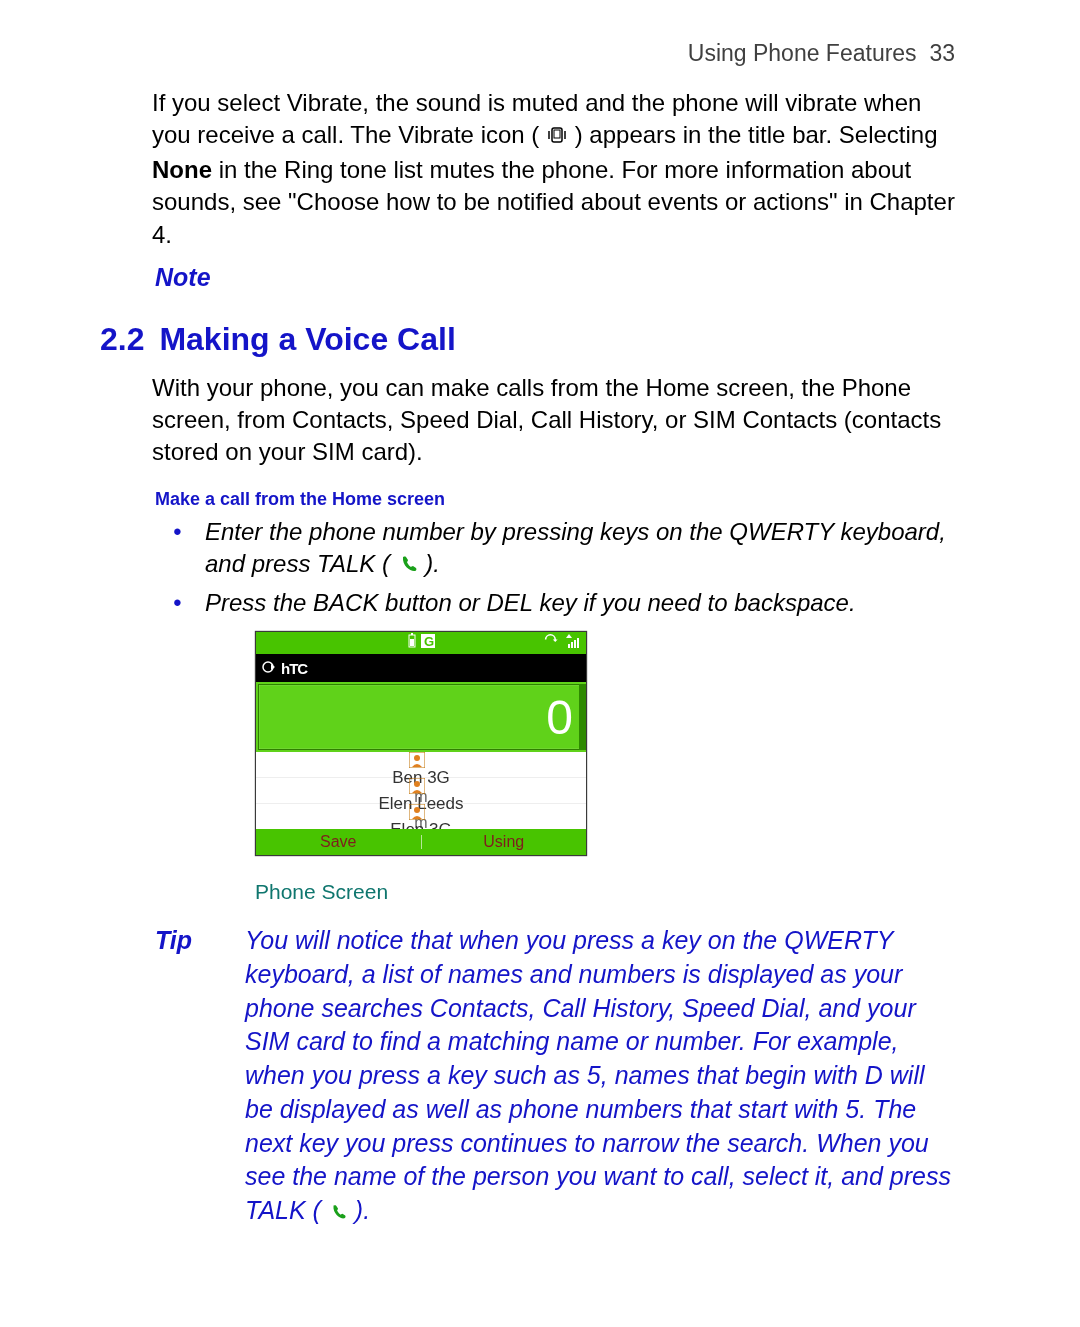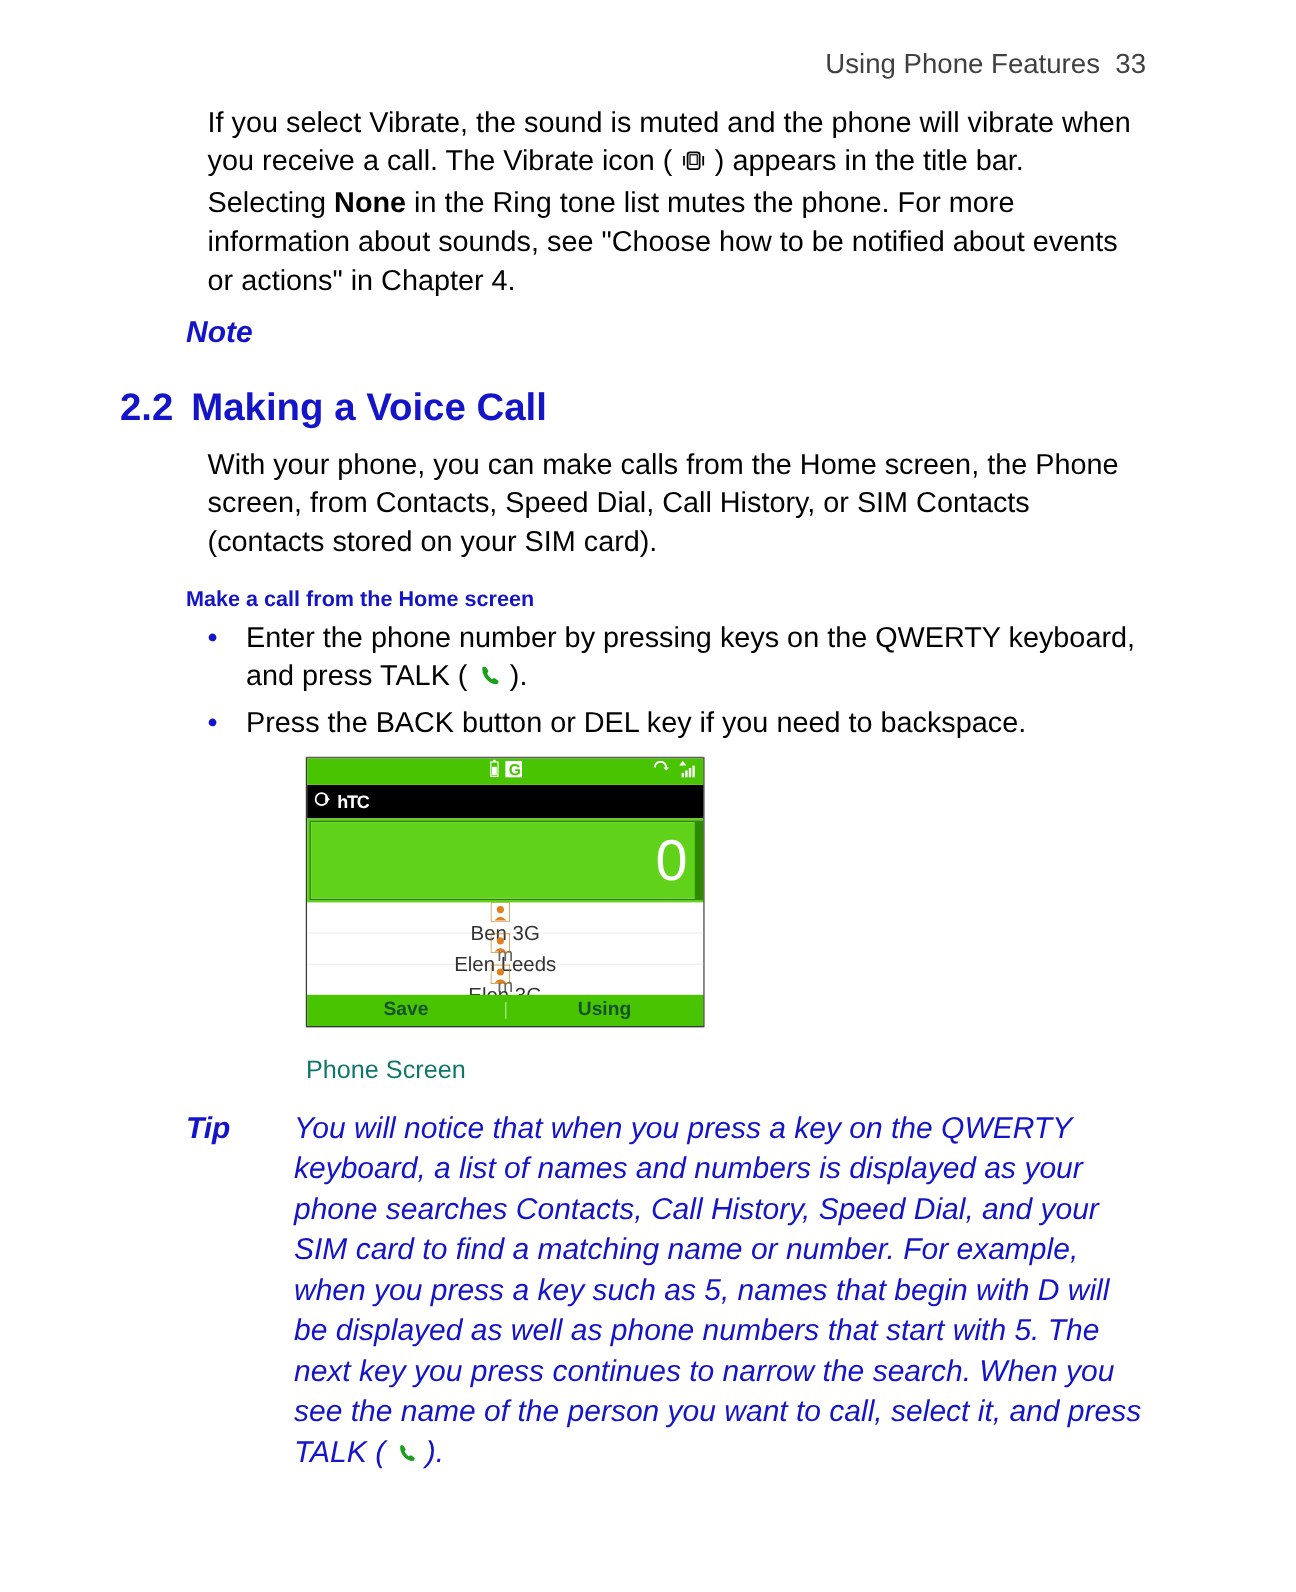--- a/index.html
+++ b/index.html
@@ -16,21 +16,21 @@
   .page-header {
     text-align: right;
     font-size: 23px;
     color: #404040;
     margin: 0 0 20px 0;
   }
   .body-text {
     font-size: 24px;
     line-height: 1.35;
     color: #000;
-    margin: 0 0 10px 73px;
+    margin: 0 0 10px 52px;
   }
   .body-text b { font-weight: 700; }
   .note-row, .tip-row {
     display: flex;
     margin: 6px 0 20px 55px;
     font-size: 25px;
     line-height: 1.35;
     color: #1414c8;
     font-style: italic;
   }
@@ -56,20 +56,21 @@
   ul.bullets {
     list-style: none;
     margin: 0 0 10px 55px;
     padding: 0;
   }
   ul.bullets li {
     position: relative;
     font-size: 24px;
     line-height: 1.35;
     padding: 2px 0 2px 50px;
+    font-style: italic;
   }
   ul.bullets li::before {
     content: "•";
     position: absolute;
     left: 18px;
     top: 2px;
     color: #1414c8;
     font-size: 24px;
   }
   .talk-icon, .vibrate-icon {
@@ -165,22 +166,22 @@
     margin-right: 8px;
     flex-shrink: 0;
   }
   .phone .contacts .nm { flex: 1; }
   .phone .contacts .key { color: #666; font-size:16px; }
   .phone .softkeys {
     height: 26px;
     background: #48c400;
     display: flex;
     align-items: center;
-    color: #14532d;
-    font-weight: 700;
+    color: #7f1d1d;
+    font-weight: 400;
     position: relative;
   }
   .phone .softkeys .sk { flex: 1; text-align: center; font-size:16px; }
   .phone .softkeys .divider {
     width: 1px;
     height: 14px;
     background: rgba(255,255,255,0.6);
   }
   .sig-icon, .sync-icon, .batt-icon, .g-icon {
     display:inline-block;

